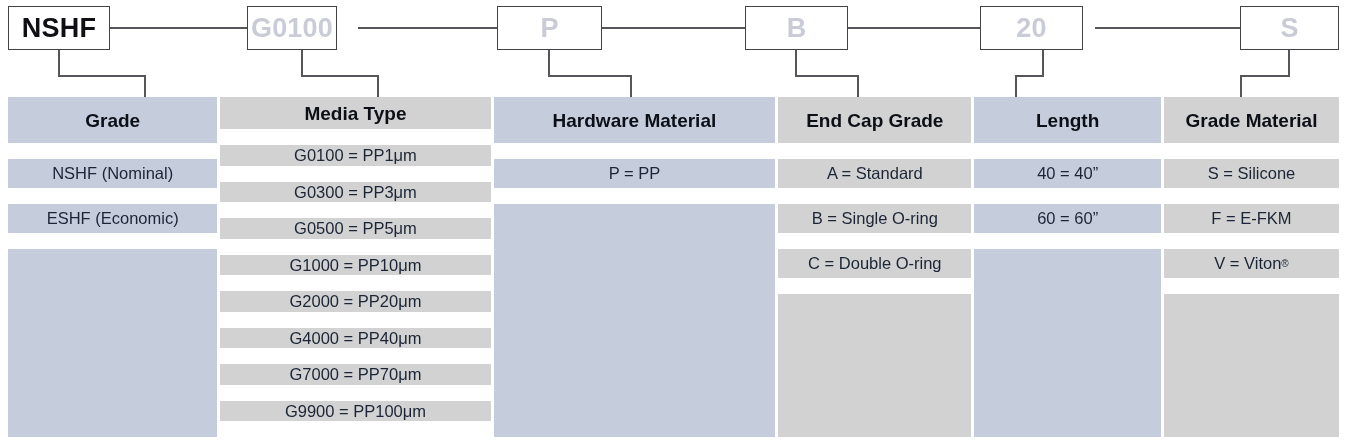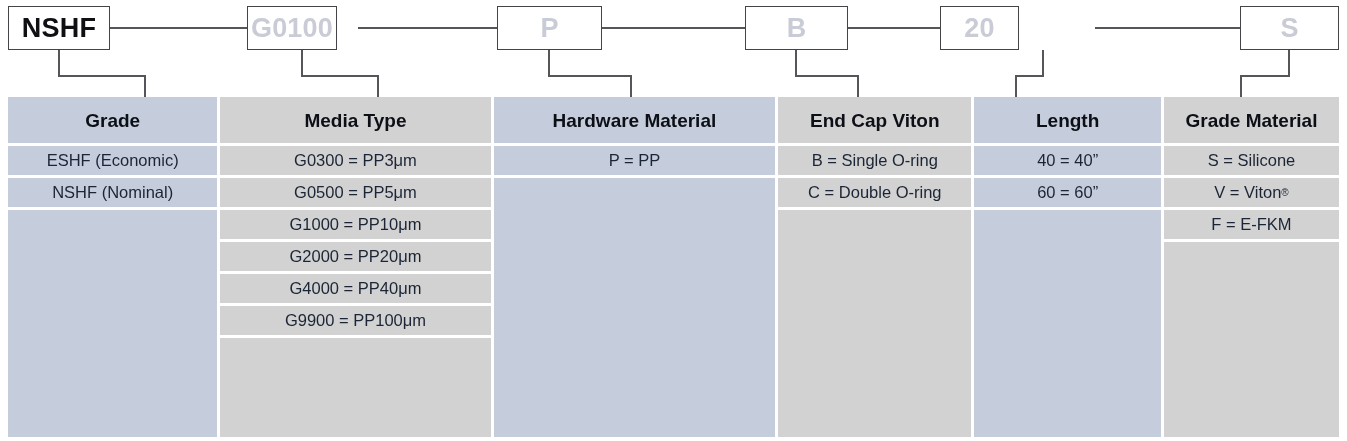--- a/index.html
+++ b/index.html
@@ -44,21 +44,21 @@
     white-space: nowrap;
   }
   .pn-box.primary span {
     color: #101014;
   }
 
   .pn-b0 { left: 8px;    width: 102px; }
   .pn-b1 { left: 247px;  width: 90px; }
   .pn-b2 { left: 497px;  width: 105px; }
   .pn-b3 { left: 745px;  width: 103px; }
-  .pn-b4 { left: 940px;  width: 79px; text-align: center; }
+  .pn-b4 { left: 980px;  width: 103px; text-align: center; }
   .pn-b5 { left: 1240px; width: 99px;  }
 
   
   .link {
     position: absolute;
     background: #ffffff;
     z-index: 1;
   }
   .h-link {
     height: 1.6px;
@@ -86,21 +86,21 @@
     top: 97px;
     width: 1331px;
     height: 340px;
     display: flex;
     gap: 3px;
     z-index: 3;
   }
   .col {
     display: flex;
     flex-direction: column;
-    gap: 3px;
+    gap: 16px;
   }
   .col-grade    { width: 220px; }
   .col-media    { width: 284px; }
   .col-hardware { width: 296px; }
   .col-endcap   { width: 203px; }
   .col-length   { width: 196px; }
   .col-seal     { width: 184px; }
 
   .cell {
     box-sizing: border-box;
@@ -186,58 +186,61 @@
   <div class="conn v" style="left:1015px; top:75px; height:22px;"></div>
 
   <div class="conn v" style="left:1288px; top:50px; height:26px;"></div>
   <div class="conn h" style="left:1240px; top:75px; width:50px;"></div>
   <div class="conn v" style="left:1240px; top:75px; height:22px;"></div>
 
   <div id="spec-table">
 
     <div class="col col-grade">
       <div class="cell head tone-blue">Grade</div>
+      <div class="cell item tone-blue">NSHF (Nominal)</div>
       <div class="cell item tone-blue">ESHF (Economic)</div>
-      <div class="cell item tone-blue">NSHF (Nominal)</div>
       <div class="cell filler tone-blue"></div>
     </div>
 
     <div class="col col-media">
       <div class="cell head tone-gray">Media Type</div>
+      <div class="cell item tone-gray">G0100 = PP1μm</div>
       <div class="cell item tone-gray">G0300 = PP3μm</div>
       <div class="cell item tone-gray">G0500 = PP5μm</div>
       <div class="cell item tone-gray">G1000 = PP10μm</div>
       <div class="cell item tone-gray">G2000 = PP20μm</div>
       <div class="cell item tone-gray">G4000 = PP40μm</div>
+      <div class="cell item tone-gray">G7000 = PP70μm</div>
       <div class="cell item tone-gray">G9900 = PP100μm</div>
       <div class="cell filler tone-gray"></div>
     </div>
 
     <div class="col col-hardware">
       <div class="cell head tone-blue">Hardware Material</div>
       <div class="cell item tone-blue">P = PP</div>
       <div class="cell filler tone-blue"></div>
     </div>
 
     <div class="col col-endcap">
-      <div class="cell head tone-gray">End Cap Viton</div>
+      <div class="cell head tone-gray">End Cap Grade</div>
+      <div class="cell item tone-gray">A = Standard</div>
       <div class="cell item tone-gray">B = Single O-ring</div>
       <div class="cell item tone-gray">C = Double O-ring</div>
       <div class="cell filler tone-gray"></div>
     </div>
 
     <div class="col col-length">
       <div class="cell head tone-blue">Length</div>
       <div class="cell item tone-blue">40 = 40”</div>
       <div class="cell item tone-blue">60 = 60”</div>
       <div class="cell filler tone-blue"></div>
     </div>
 
     <div class="col col-seal">
       <div class="cell head tone-gray">Grade Material</div>
       <div class="cell item tone-gray">S = Silicone</div>
+      <div class="cell item tone-gray">F = E-FKM</div>
       <div class="cell item tone-gray">V = Viton<span class="reg">®</span></div>
-      <div class="cell item tone-gray">F = E-FKM</div>
       <div class="cell filler tone-gray"></div>
     </div>
 
   </div>
 </div>
 
 </body></html>

